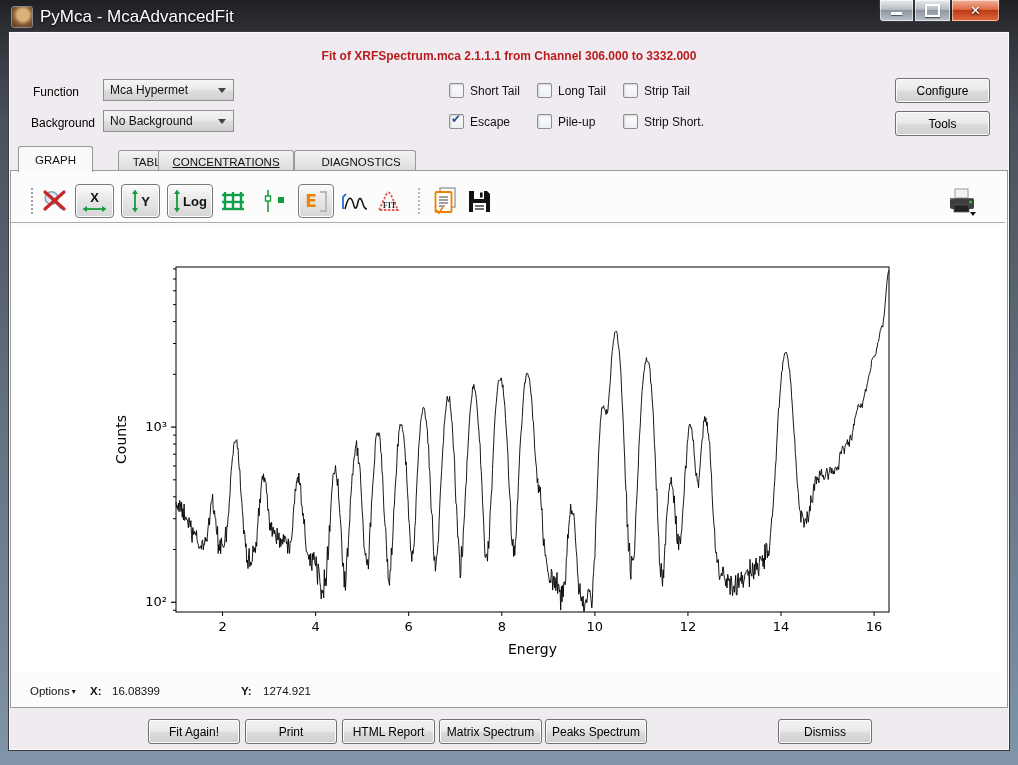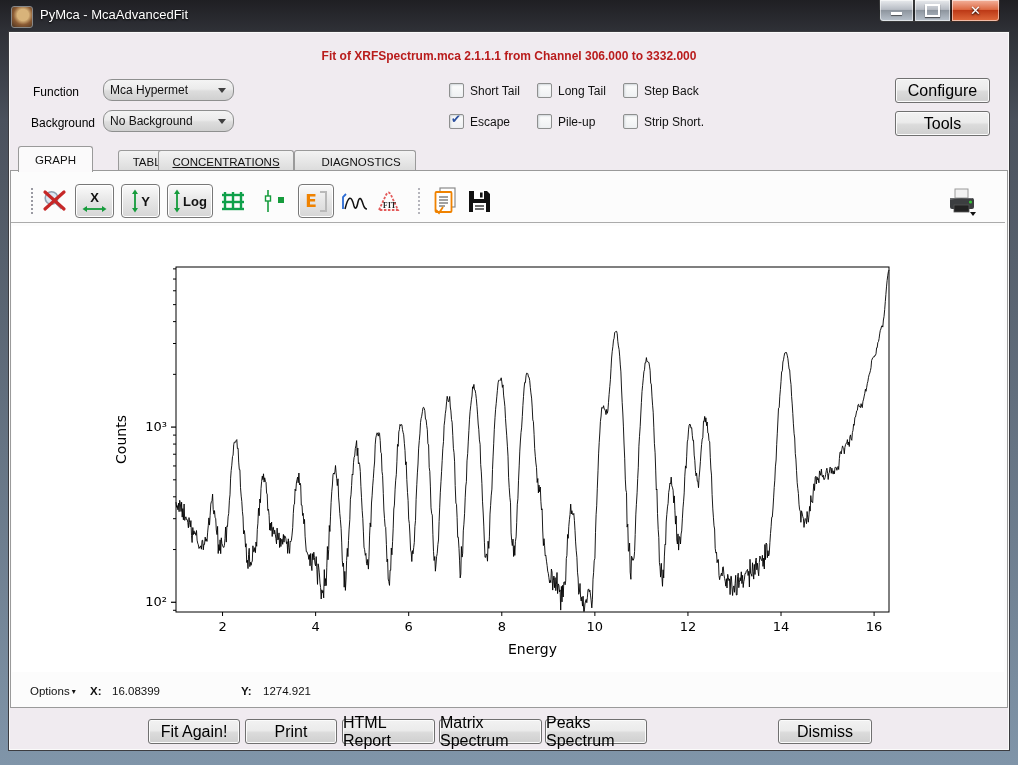--- a/index.html
+++ b/index.html
@@ -6,21 +6,21 @@
   body{width:1018px;height:765px;position:relative;overflow:hidden;
        font-family:"Liberation Sans","DejaVu Sans",sans-serif;font-size:12px;color:#111;}
 
   
   .frame{position:absolute;inset:0;
      background:linear-gradient(180deg,#1f1f23 0px,#2e3036 30px,#4a515c 120px,#667484 450px,#8095a9 765px);}
   .titlebar{position:absolute;left:0;top:0;width:100%;height:31px;}
   .app-icon{position:absolute;left:11px;top:6px;width:20px;height:20px;border-radius:3px;
      border:1px solid #888;background:
        radial-gradient(circle at 55% 40%, #d8b37a 0 35%, #8a5a33 60%, #4a3320 100%);}
-  .title-text{position:absolute;left:40px;top:7px;color:#fff;font-size:13px;
+  .title-text{position:absolute;left:40px;top:7px;color:#fff;font-size:17px;
      text-shadow:0 1px 2px #000;}
   .winbtns{position:absolute;right:18px;top:0;display:flex;}
   .winbtn{height:21px;border:1px solid rgba(0,0,0,.75);border-top:none;
      display:flex;align-items:center;justify-content:center;color:#fff;
      background:linear-gradient(180deg,#e9ebee 0%,#b7bcc4 45%,#8e969f 50%,#b9c2cc 100%);
      box-shadow:inset 0 0 0 1px rgba(255,255,255,.55);}
   .winbtn.min{width:33px;border-bottom-left-radius:4px;}
   .winbtn.max{width:35px;}
   .winbtn.close{width:47px;border-bottom-right-radius:4px;
      background:linear-gradient(180deg,#f3b29c 0%,#dd6a44 45%,#bd3a17 50%,#e06a3c 100%);}
@@ -30,28 +30,28 @@
 
   .content{position:absolute;left:8px;top:31px;width:1000px;height:718px;
      background:#f0ebf0;border:1px solid #3c3c40;box-shadow:inset 0 0 0 1px #fafafa;}
 
   
   .fit-header{position:absolute;left:0;top:17px;width:100%;text-align:center;
      font-weight:bold;font-size:12px;color:#b91c1c;}
 
   
   .lbl{position:absolute;font-size:12px;color:#000;}
-  .combo{position:absolute;width:131px;height:22px;border:1px solid #8e8f8f;border-radius:9px;
+  .combo{position:absolute;width:131px;height:22px;border:1px solid #8e8f8f;border-radius:0;
      background:linear-gradient(180deg,#f4f4f4,#ebebeb 45%,#dddddd 55%,#d0d0d0);
      display:flex;align-items:center;padding-left:6px;box-sizing:border-box;font-size:12px;}
   .combo .arrow{position:absolute;right:7px;top:8px;width:0;height:0;
      border-left:4px solid transparent;border-right:4px solid transparent;border-top:5px solid #404040;}
   .btn7{position:absolute;height:23px;border:1px solid #707070;border-radius:3px;
      background:linear-gradient(180deg,#f2f2f2,#ebebeb 45%,#dbdbdb 55%,#cfcfcf);
-     display:flex;align-items:center;justify-content:center;font-size:16px;color:#000;
+     display:flex;align-items:center;justify-content:center;font-size:12px;color:#000;
      box-shadow:inset 0 0 0 1px #fbfbfb;}
   .chk{position:absolute;display:flex;align-items:center;gap:6px;font-size:12px;}
   .box{width:13px;height:13px;border:1px solid #8e8f8f;border-radius:2px;position:relative;
      background:linear-gradient(180deg,#fdfdfd,#eef0f2);box-shadow:inset 1px 1px 2px #cfd4d8;}
   .chk.on .box::after{content:"✔";position:absolute;left:1px;top:-3px;font-size:12px;color:#2b4f9e;font-weight:bold;}
 
   
   .tab{position:absolute;top:150px;height:21px;border:1px solid #9a9a9a;border-bottom:none;
      border-top-left-radius:3px;border-top-right-radius:3px;
      background:linear-gradient(180deg,#f3f3f3,#dadada);
@@ -124,21 +124,21 @@
     <div class="chk" style="left:440px;top:51px;">
       <span class="box"></span>
         <span>Short Tail</span>
       </div>
     <div class="chk" style="left:528px;top:51px;">
       <span class="box"></span>
         <span>Long Tail</span>
       </div>
     <div class="chk" style="left:614px;top:51px;">
       <span class="box"></span>
-        <span>Step Back</span>
+        <span>Strip Tail</span>
       </div>
     <div class="chk on" style="left:440px;top:82px;">
       <span class="box"></span>
         <span>Escape</span>
       </div>
     <div class="chk" style="left:528px;top:82px;">
       <span class="box"></span>
         <span>Pile-up</span>
       </div>
     <div class="chk" style="left:614px;top:82px;">

